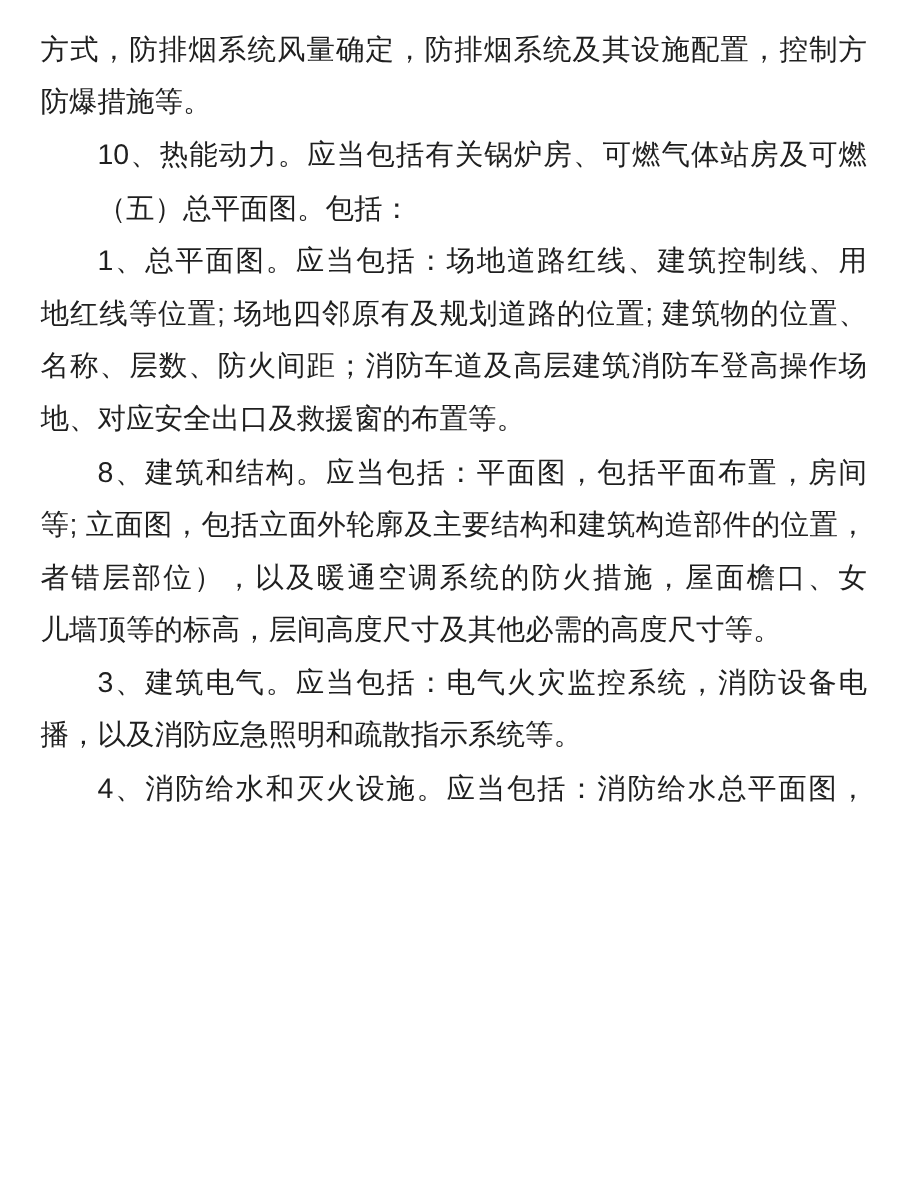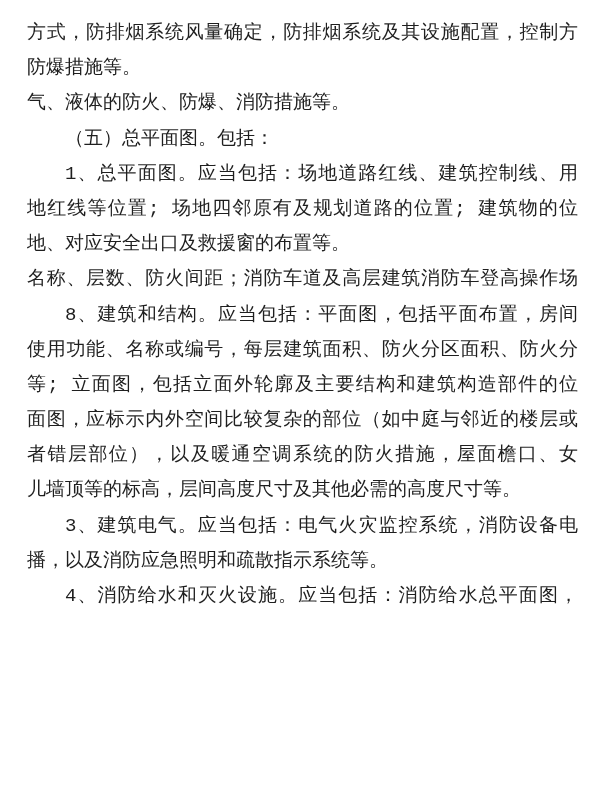--- a/index.html
+++ b/index.html
@@ -8,21 +8,21 @@
     background: #ffffff;
   }
   .page {
     position: relative;
     width: 600px;
     height: 800px;
     background: #ffffff;
     box-sizing: border-box;
     padding: 16px 20px 0 27px;
     overflow: hidden;
-    font-family: Liberation Mono, monospace;
+    font-family: Liberation Sans, sans-serif;
     color: #1f1f1f;
   }
   .doc-body {
     width: 551px;
   }
   .text-line {
     font-size: 19px;
     line-height: 35.2px;
     height: 35.2px;
     white-space: normal;
@@ -37,29 +37,27 @@
     text-indent: 38px;
   }
 </style>
 </head>
 <body>
 
 <div class="page">
   <div class="doc-body">
       <div class="text-line fill">方式，防排烟系统风量确定，防排烟系统及其设施配置，控制方</div>
       <div class="text-line">防爆措施等。</div>
-      <div class="text-line">气、液体的防火、防爆、消防措施等。</div>
+      <div class="text-line fill indent">10、热能动力。应当包括有关锅炉房、可燃气体站房及可燃</div>
       <div class="text-line indent">（五）总平面图。包括：</div>
       <div class="text-line fill indent">1、总平面图。应当包括：场地道路红线、建筑控制线、用</div>
       <div class="text-line fill">地红线等位置; 场地四邻原有及规划道路的位置; 建筑物的位置、</div>
+      <div class="text-line fill">名称、层数、防火间距；消防车道及高层建筑消防车登高操作场</div>
       <div class="text-line">地、对应安全出口及救援窗的布置等。</div>
-      <div class="text-line fill">名称、层数、防火间距；消防车道及高层建筑消防车登高操作场</div>
       <div class="text-line fill indent">8、建筑和结构。应当包括：平面图，包括平面布置，房间</div>
-      <div class="text-line fill">使用功能、名称或编号，每层建筑面积、防火分区面积、防火分</div>
       <div class="text-line fill">等; 立面图，包括立面外轮廓及主要结构和建筑构造部件的位置，</div>
-      <div class="text-line fill">面图，应标示内外空间比较复杂的部位（如中庭与邻近的楼层或</div>
       <div class="text-line fill">者错层部位），以及暖通空调系统的防火措施，屋面檐口、女</div>
       <div class="text-line">儿墙顶等的标高，层间高度尺寸及其他必需的高度尺寸等。</div>
       <div class="text-line fill indent">3、建筑电气。应当包括：电气火灾监控系统，消防设备电</div>
       <div class="text-line">播，以及消防应急照明和疏散指示系统等。</div>
       <div class="text-line fill indent">4、消防给水和灭火设施。应当包括：消防给水总平面图，</div>
     </div>
 </div>
 
 </body></html>

